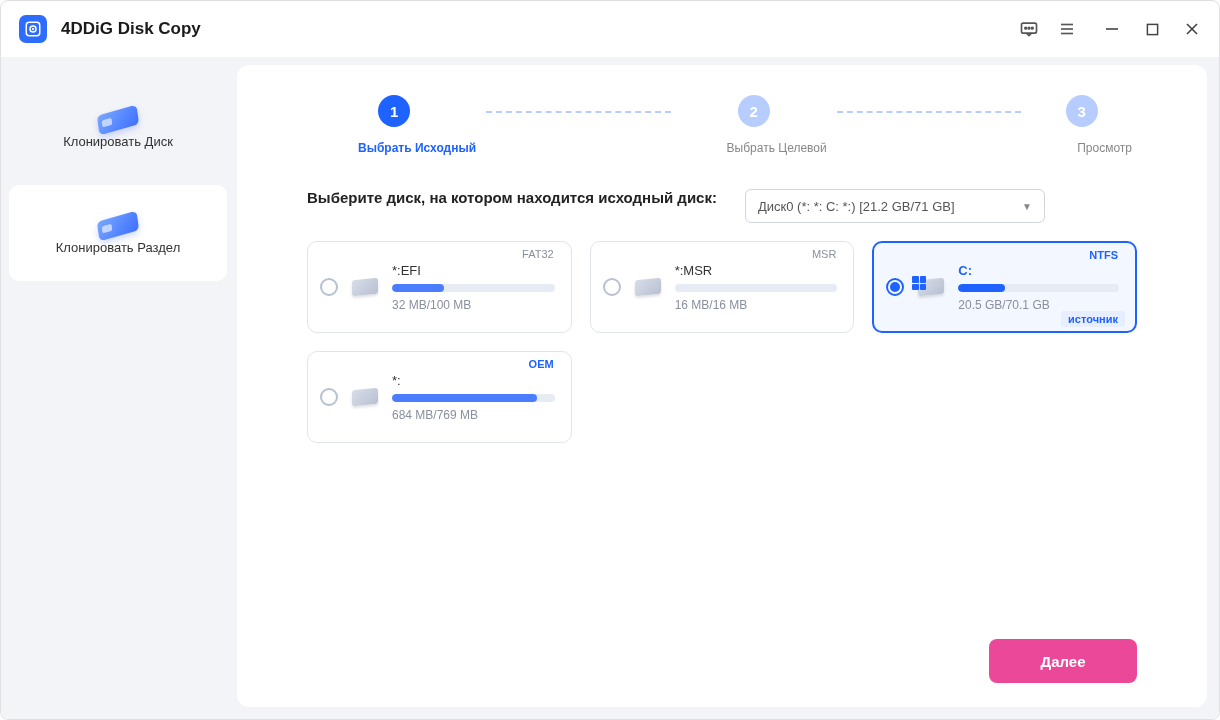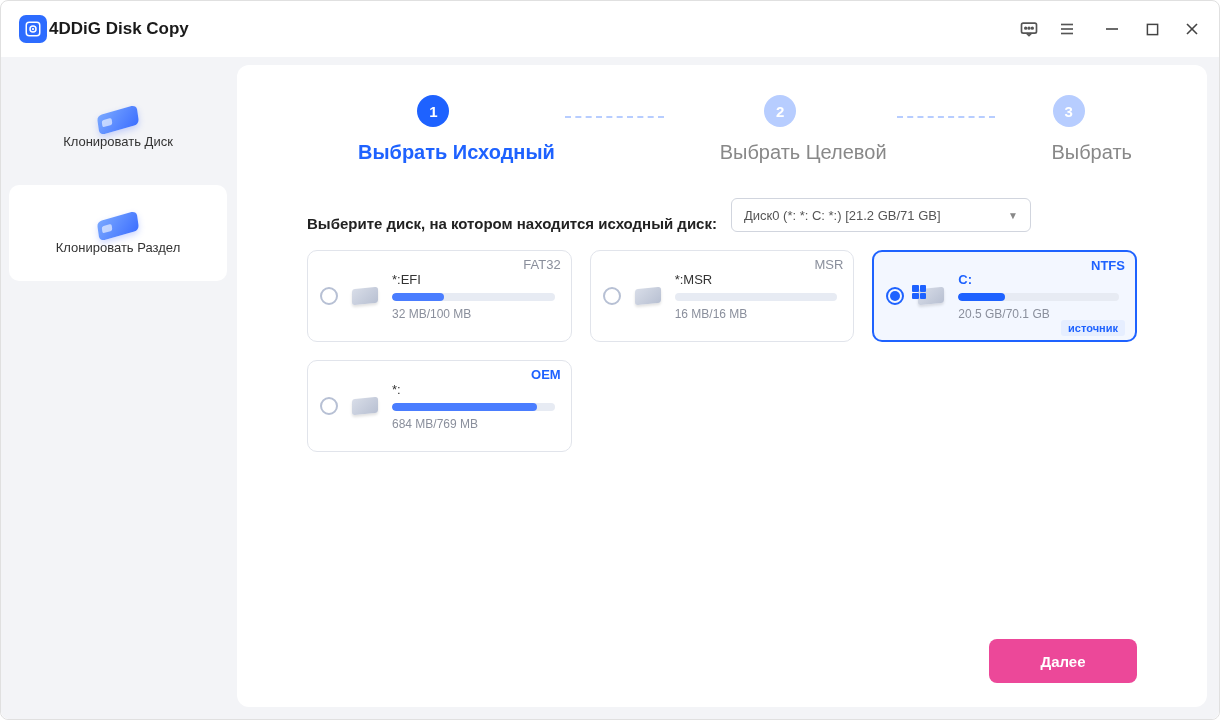--- a/index.html
+++ b/index.html
@@ -1,21 +1,21 @@
 <!DOCTYPE html>
 <html><head>
 <meta charset="utf-8">
 <style>
 * { margin: 0; padding: 0; box-sizing: border-box; }
 body { font-family: -apple-system, BlinkMacSystemFont, "Segoe UI", Arial, sans-serif; background: #fff; width: 1220px; height: 720px; overflow: hidden; }
 
 .window { width: 1220px; height: 720px; border: 1px solid #e0e0e0; border-radius: 8px; display: flex; flex-direction: column; background: #fff; }
 
 .titlebar { height: 56px; display: flex; align-items: center; padding: 0 18px; }
-.titlebar-left { display: flex; align-items: center; gap: 2px; }
+.titlebar-left { display: flex; align-items: center; gap: 14px; }
 .app-logo { width: 28px; height: 28px; background: #2d6cff; border-radius: 7px; display: flex; align-items: center; justify-content: center; }
 .app-logo svg { width: 18px; height: 18px; fill: #fff; }
 .app-title { font-weight: 700; font-size: 17px; color: #1a1a1a; }
 .titlebar-right { margin-left: auto; display: flex; align-items: center; gap: 18px; }
 .tb-icon { width: 20px; height: 20px; display: flex; align-items: center; justify-content: center; cursor: pointer; color: #555; }
 .win-controls { display: flex; align-items: center; gap: 22px; margin-left: 8px; }
 .win-btn { width: 18px; height: 18px; display: flex; align-items: center; justify-content: center; cursor: pointer; color: #444; }
 
 .body-area { flex: 1; display: flex; background: #f3f4f7; border-radius: 0 0 8px 8px; padding: 8px 12px 12px 8px; gap: 10px; }
 
@@ -27,44 +27,44 @@
 .disk-shape .stripe { position: absolute; top: 6px; left: 4px; width: 10px; height: 7px; background: rgba(255,255,255,.6); border-radius: 2px; }
 .side-label { font-size: 13px; color: #333; font-weight: 500; }
 
 .main { flex: 1; background: #fff; border-radius: 12px; padding: 30px 70px 24px 70px; display: flex; flex-direction: column; position: relative; }
 
 .stepper { display: flex; align-items: center; justify-content: space-between; width: 820px; margin: 0 auto; }
 .step { display: flex; flex-direction: column; align-items: center; gap: 14px; z-index: 2; }
 .step-circle { width: 32px; height: 32px; border-radius: 50%; display: flex; align-items: center; justify-content: center; font-weight: 700; font-size: 15px; color: #fff; }
 .step-circle.active { background: #1e62ff; }
 .step-circle.pending { background: #b7cdff; }
-.step-label { font-size: 20px; color: #888; padding-left: 46px; }
+.step-label { font-size: 12px; color: #888; padding-left: 46px; }
 .step-label.active { color: #1e62ff; font-weight: 600; }
 .step-line { flex: 1; height: 0; border-top: 2px dashed #b7cdff; margin: 0 10px 26px 10px; }
 
-.prompt-row { margin-top: 34px; display: flex; align-items: flex-end; gap: 14px; }
+.prompt-row { margin-top: 34px; display: flex; align-items: flex-start; gap: 28px; }
 .prompt-label { font-size: 15px; font-weight: 700; color: #222; }
 .disk-select { flex: 0 0 300px; height: 34px; border: 1px solid #d1d5de; border-radius: 6px; display: flex; align-items: center; justify-content: space-between; padding: 0 12px; font-size: 13px; color: #555; cursor: pointer; background: #fff; }
 .disk-select .caret { color: #888; font-size: 10px; }
 
 .part-grid { margin-top: 18px; display: grid; grid-template-columns: repeat(3, 1fr); gap: 18px; }
 .part-card { border: 1px solid #e1e4eb; border-radius: 10px; padding: 14px 16px 14px 12px; position: relative; display: flex; align-items: center; gap: 12px; background: #fff; cursor: pointer; min-height: 92px; }
 .part-card.selected { border: 2px solid #1e62ff; background: #f3f7ff; }
 .radio { width: 18px; height: 18px; border-radius: 50%; border: 2px solid #b7c0d4; flex-shrink: 0; position: relative; }
 .radio.checked { border-color: #1e62ff; }
 .radio.checked::after { content: ""; position: absolute; inset: 2px; background: #1e62ff; border-radius: 50%; }
 .part-icon { width: 30px; height: 20px; flex-shrink: 0; position: relative; }
 .part-body { flex: 1; display: flex; flex-direction: column; gap: 6px; min-width: 0; }
 .part-name { font-size: 13px; color: #333; }
 .part-name.blue { color: #1e62ff; font-weight: 600; }
 .part-bar { width: 100%; height: 8px; background: #e7ebf3; border-radius: 4px; overflow: hidden; }
 .part-bar .fill { height: 100%; background: #4a7dff; border-radius: 4px; }
 .part-card.selected .part-bar .fill { background: #1e62ff; }
 .part-size { font-size: 12px; color: #8a8f9c; }
-.fs-badge { position: absolute; top: 6px; right: 10px; font-size: 13px; color: #8a8f9c; }
+.fs-badge { position: absolute; top: 6px; right: 17px; font-size: 11px; color: #8a8f9c; }
 .fs-badge.blue { color: #1e62ff; font-weight: 700; }
 .src-badge { position: absolute; bottom: 4px; right: 10px; font-size: 11px; color: #1e62ff; background: #e6eeff; padding: 2px 7px; border-radius: 3px; font-weight: 600; }
 
 .mini-disk { width: 26px; height: 16px; background: linear-gradient(140deg, #d8dde8, #b8c0d2); border-radius: 3px; transform: skewY(-6deg); position: absolute; top: 2px; left: 2px; box-shadow: 0 2px 3px rgba(0,0,0,.12); }
 .part-card.selected .win-glyph { position: absolute; top: -1px; left: -4px; width: 14px; height: 14px; display: grid; grid-template-columns: 1fr 1fr; grid-template-rows: 1fr 1fr; gap: 1px; }
 .win-glyph span { background: #1e62ff; border-radius: 1px; }
 
 .footer { margin-top: auto; display: flex; justify-content: flex-end; padding-top: 20px; }
 .next-btn { width: 148px; height: 44px; background: #ec4899; color: #fff; border: none; border-radius: 8px; font-size: 15px; font-weight: 600; cursor: pointer; }
 </style>
@@ -151,21 +151,21 @@
           <div class="step-label active">Выбрать Исходный</div>
         </div>
         <div class="step-line"></div>
         <div class="step">
           <div class="step-circle pending">2</div>
           <div class="step-label">Выбрать Целевой</div>
         </div>
         <div class="step-line"></div>
         <div class="step">
           <div class="step-circle pending">3</div>
-          <div class="step-label">Выбрать</div>
+          <div class="step-label">Просмотр</div>
         </div>
       </div>
 
       <div class="prompt-row">
         <div class="prompt-label">Выберите диск, на котором находится исходный диск:</div>
         <div class="disk-select">
           <span>Диск0 (*: *: C: *:) [21.2 GB/71 GB]</span>
           <span class="caret">▼</span>
         </div>
       </div>

